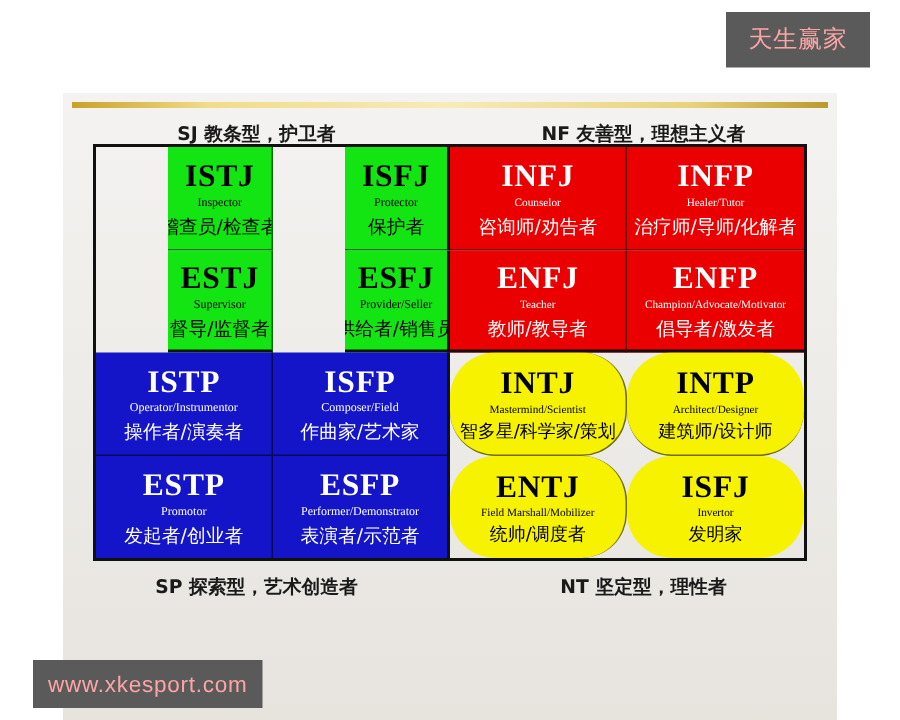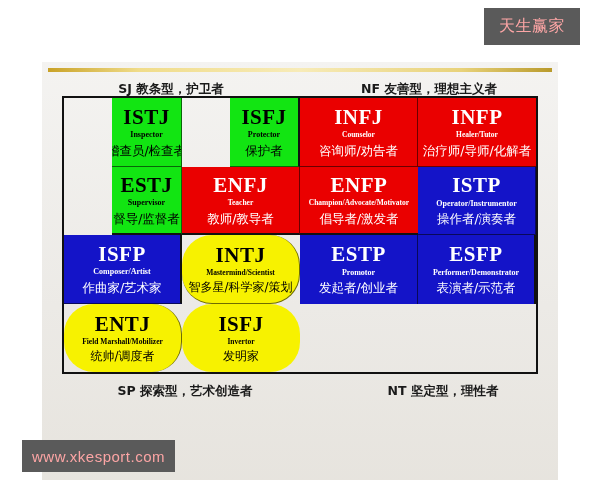--- a/index.html
+++ b/index.html
@@ -64,21 +64,21 @@
 
   
   .header-row {
     position: absolute;
     left: 0;
     width: 516px;
     height: 22px;
     display: flex;
   }
   #header-top { top: 16px; }
-  #header-bottom { top: 318px; padding-left: 14px; }
+  #header-bottom { top: 318px; }
   .group-header {
     flex: 1 1 50%;
     text-align: center;
     font-size: 12.5px;
     font-weight: bold;
     color: #1a1a1a;
     font-family: "DejaVu Sans", sans-serif;
     line-height: 22px;
     white-space: nowrap;
   }
@@ -124,21 +124,21 @@
   .code {
     font-family: "Liberation Serif", "DejaVu Serif", serif;
     font-weight: bold;
     font-size: 21px;
     line-height: 1.05;
     letter-spacing: 0.5px;
     margin-bottom: 3px;
   }
   .role {
     font-family: "Liberation Serif", "DejaVu Serif", serif;
-    font-weight: bold;
+    font-weight: normal;
     font-size: 8px;
     line-height: 1.1;
     margin-bottom: 4px;
     white-space: nowrap;
   }
   .zh {
     font-family: "DejaVu Sans", sans-serif;
     font-size: 12.5px;
     line-height: 1.1;
     white-space: nowrap;
@@ -196,45 +196,55 @@
       <div class="cell band-red col-last">
         <div class="code">INFP</div>
         <div class="role">Healer/Tutor</div>
         <div class="zh">治疗师/导师/化解者</div>
       </div>
       <div class="cell band-green sep-bottom">
         <div class="code">ESTJ</div>
         <div class="role">Supervisor</div>
         <div class="zh">督导/监督者</div>
       </div>
+      <div class="cell band-green sep-right sep-bottom">
+        <div class="code">ESFJ</div>
+        <div class="role">Provider/Seller</div>
+        <div class="zh">供给者/销售员</div>
+      </div>
       <div class="cell band-red sep-bottom">
         <div class="code">ENFJ</div>
         <div class="role">Teacher</div>
         <div class="zh">教师/教导者</div>
       </div>
       <div class="cell band-red col-last sep-bottom">
         <div class="code">ENFP</div>
         <div class="role">Champion/Advocate/Motivator</div>
         <div class="zh">倡导者/激发者</div>
       </div>
       <div class="cell band-blue">
         <div class="code">ISTP</div>
         <div class="role">Operator/Instrumentor</div>
         <div class="zh">操作者/演奏者</div>
       </div>
       <div class="cell band-blue sep-right">
         <div class="code">ISFP</div>
-        <div class="role">Composer/Artist</div>
+        <div class="role">Composer/Field</div>
         <div class="zh">作曲家/艺术家</div>
       </div>
       <div class="cell band-yellow">
         <div class="code">INTJ</div>
         <div class="role">Mastermind/Scientist</div>
         <div class="zh">智多星/科学家/策划</div>
       </div>
+      <div class="cell band-yellow col-last">
+        <div class="code">INTP</div>
+        <div class="role">Architect/Designer</div>
+        <div class="zh">建筑师/设计师</div>
+      </div>
       <div class="cell band-blue row-last">
         <div class="code">ESTP</div>
         <div class="role">Promotor</div>
         <div class="zh">发起者/创业者</div>
       </div>
       <div class="cell band-blue row-last sep-right">
         <div class="code">ESFP</div>
         <div class="role">Performer/Demonstrator</div>
         <div class="zh">表演者/示范者</div>
       </div>

